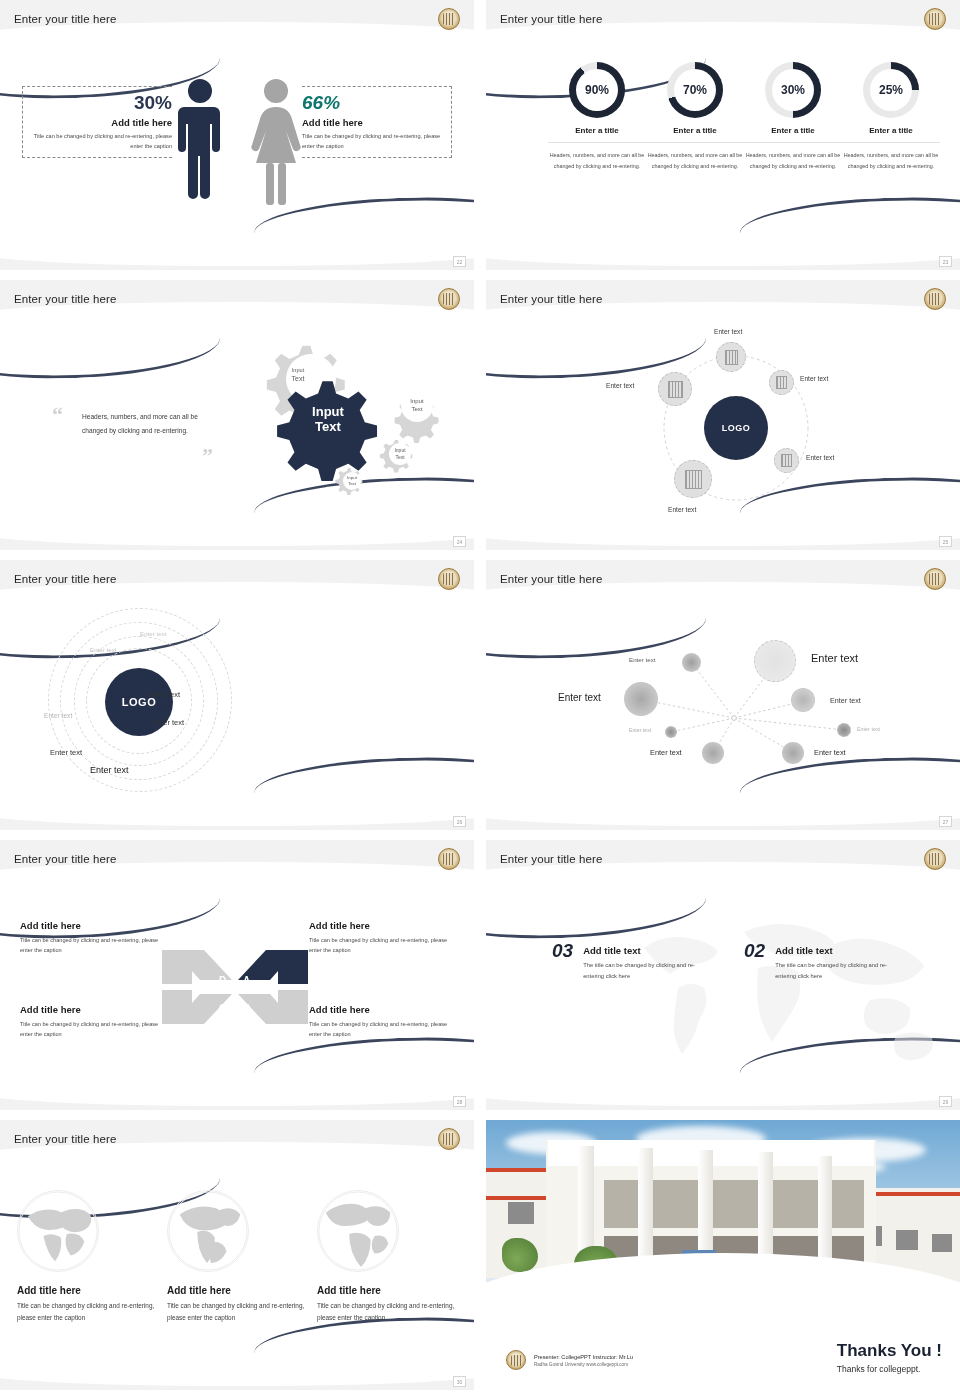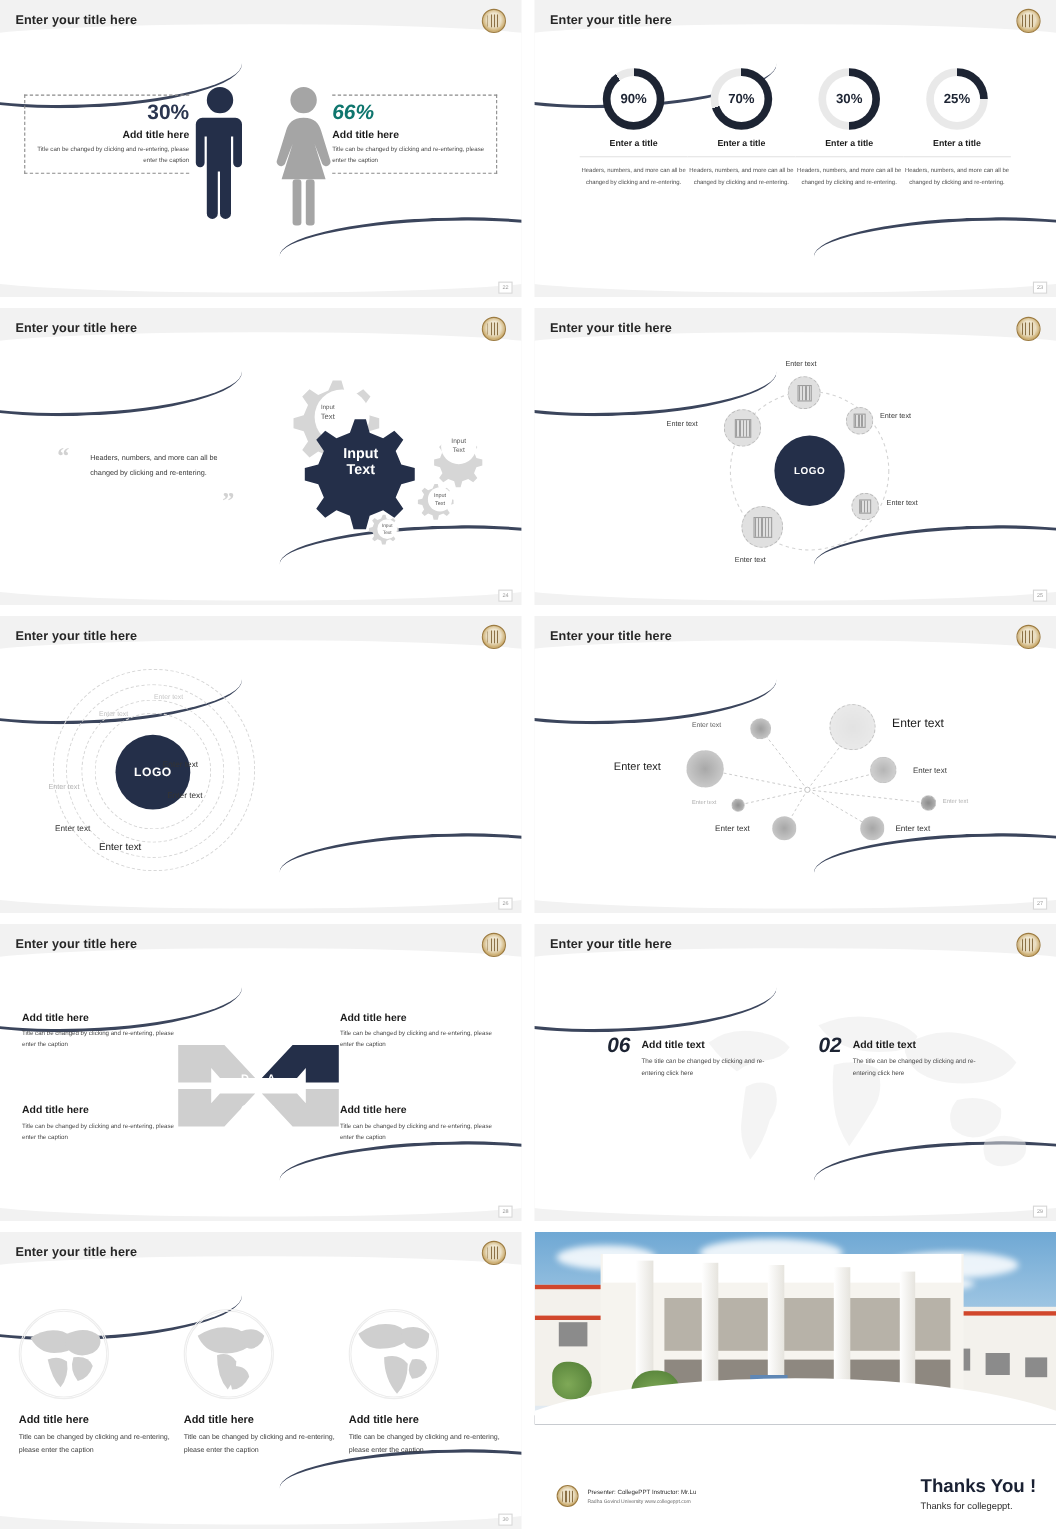--- a/index.html
+++ b/index.html
@@ -43,21 +43,21 @@
   }
   .curve-br {
     position: absolute; right: -70px; bottom: 12px;
     width: 290px; height: 60px;
     border-top: 3px solid #3b455c;
     border-radius: 50%;
     transform: rotate(-2deg);
   }
   .s-title {
     position: absolute; left: 14px; top: 13px;
-    font-size: 11.5px; color: #262626; font-weight: 700;
+    font-size: 11.5px; color: #262626; font-weight: 400;
     letter-spacing: .1px; z-index: 6;
   }
   .seal {
     position: absolute; right: 14px; top: 8px;
     width: 22px; height: 22px; border-radius: 50%;
     background: radial-gradient(circle at 50% 45%, #fdfbf4 0%, #efe6cf 40%, #c9a96a 72%, #8a6a33 100%);
     border: 1px solid #9c7b41; z-index: 6;
     display:flex; align-items:center; justify-content:center;
   }
   .seal i {
@@ -89,21 +89,21 @@
   .pct.female { color:#0f766e;font-style:italic; }
   .addtitle { font-size:9.5px; font-weight:700; color:#1b1b1b; margin-top:3px; }
   .caption { font-size:5.6px; color:#4a4a4a; line-height:1.75; margin-top:4px; }
   .blk-l { position:absolute; left:30px; top:36px; width:142px; text-align:right; }
   .blk-r { position:absolute; right:30px; top:36px; width:142px; text-align:left; }
   .fig { position:absolute; top:22px; }
   .fig.male { left:176px; }
   .fig.female { left:250px; }
 
   
-  .donuts { position:absolute; left:20px; right:20px; top:62px; display:flex; justify-content:center; }
+  .donuts { position:absolute; left:20px; right:20px; top:62px; display:flex; justify-content:flex-end; }
   .donut-col { width:98px; text-align:center; }
   .donut {
     width:56px; height:56px; border-radius:50%; margin:0 auto;
     display:flex; align-items:center; justify-content:center; position:relative;
   }
   .donut::after {
     content:''; position:absolute; left:7px; top:7px; right:7px; bottom:7px;
     background:#fff; border-radius:50%;
   }
   .donut span { position:relative; z-index:2; font-size:12px; font-weight:700; color:#1d2433; }
@@ -491,21 +491,21 @@
           <path d="M118 18 q26 -12 56 -6 24 5 34 16 -4 12 -24 14 -28 2 -44 -6 -14 -6 -22 -18z"></path>
           <path d="M132 54 q24 -6 40 4 6 20 -4 36 -12 20 -22 34 -12 -18 -14 -38 -2 -22 0 -36z"></path>
           <path d="M196 36 q30 -18 62 -8 28 8 40 24 -10 16 -34 18 -36 4 -56 -10 -12 -10 -12 -24z"></path>
           <path d="M244 86 q26 -6 40 8 2 18 -14 24 -18 6 -30 -6 -6 -14 4 -26z"></path>
           <path d="M270 122 q20 -8 36 2 4 14 -10 20 -16 6 -26 -4 -4 -10 0 -18z"></path>
         </g>
       </svg>
 
       <div style="position:absolute; left:66px; top:100px;">
         <div style="display:flex; align-items:flex-start; gap:10px;">
-          <div class="num">06</div>
+          <div class="num">03</div>
           <div style="width:132px; padding-top:5px;">
             <div class="m-title">Add title text</div>
             <div class="m-desc">The title can be changed by clicking and re-entering click here</div>
           </div>
         </div>
       </div>
 
       <div style="position:absolute; left:258px; top:100px;">
         <div style="display:flex; align-items:flex-start; gap:10px;">
           <div class="num">02</div>

